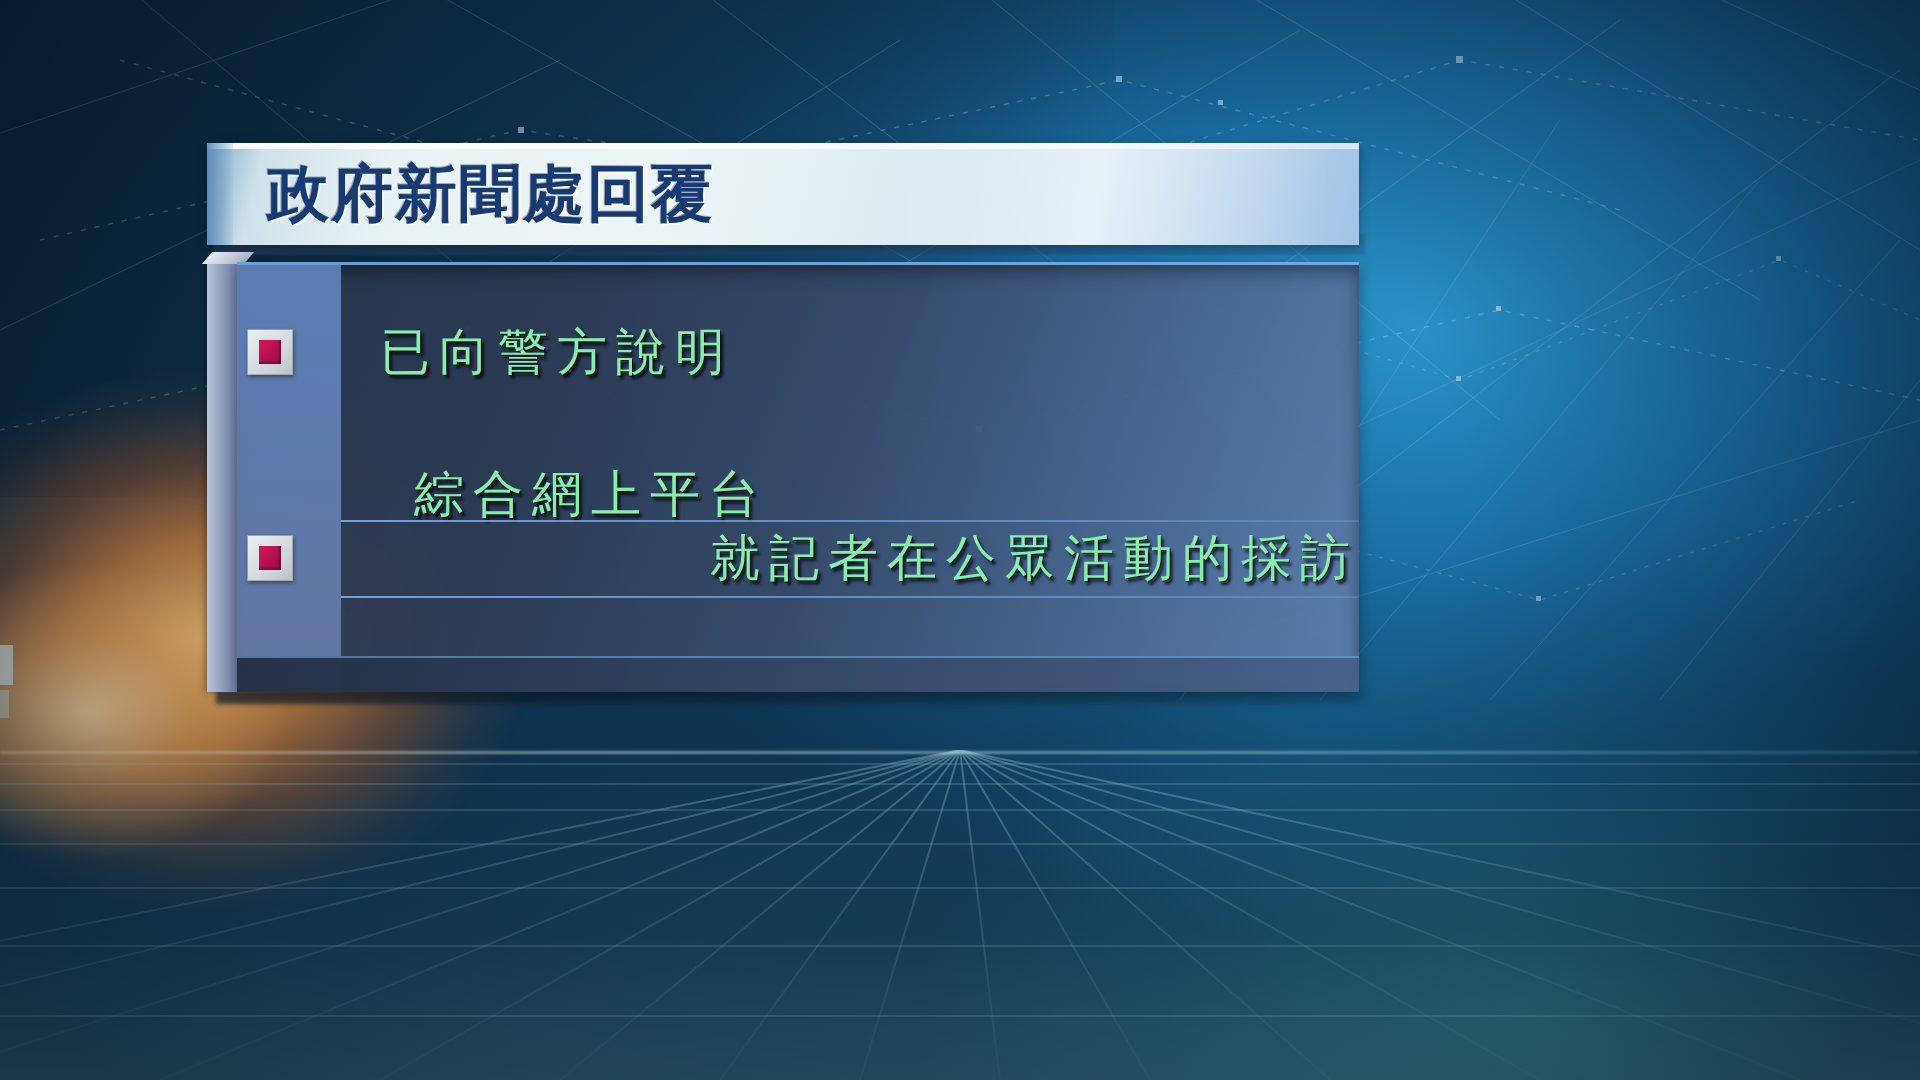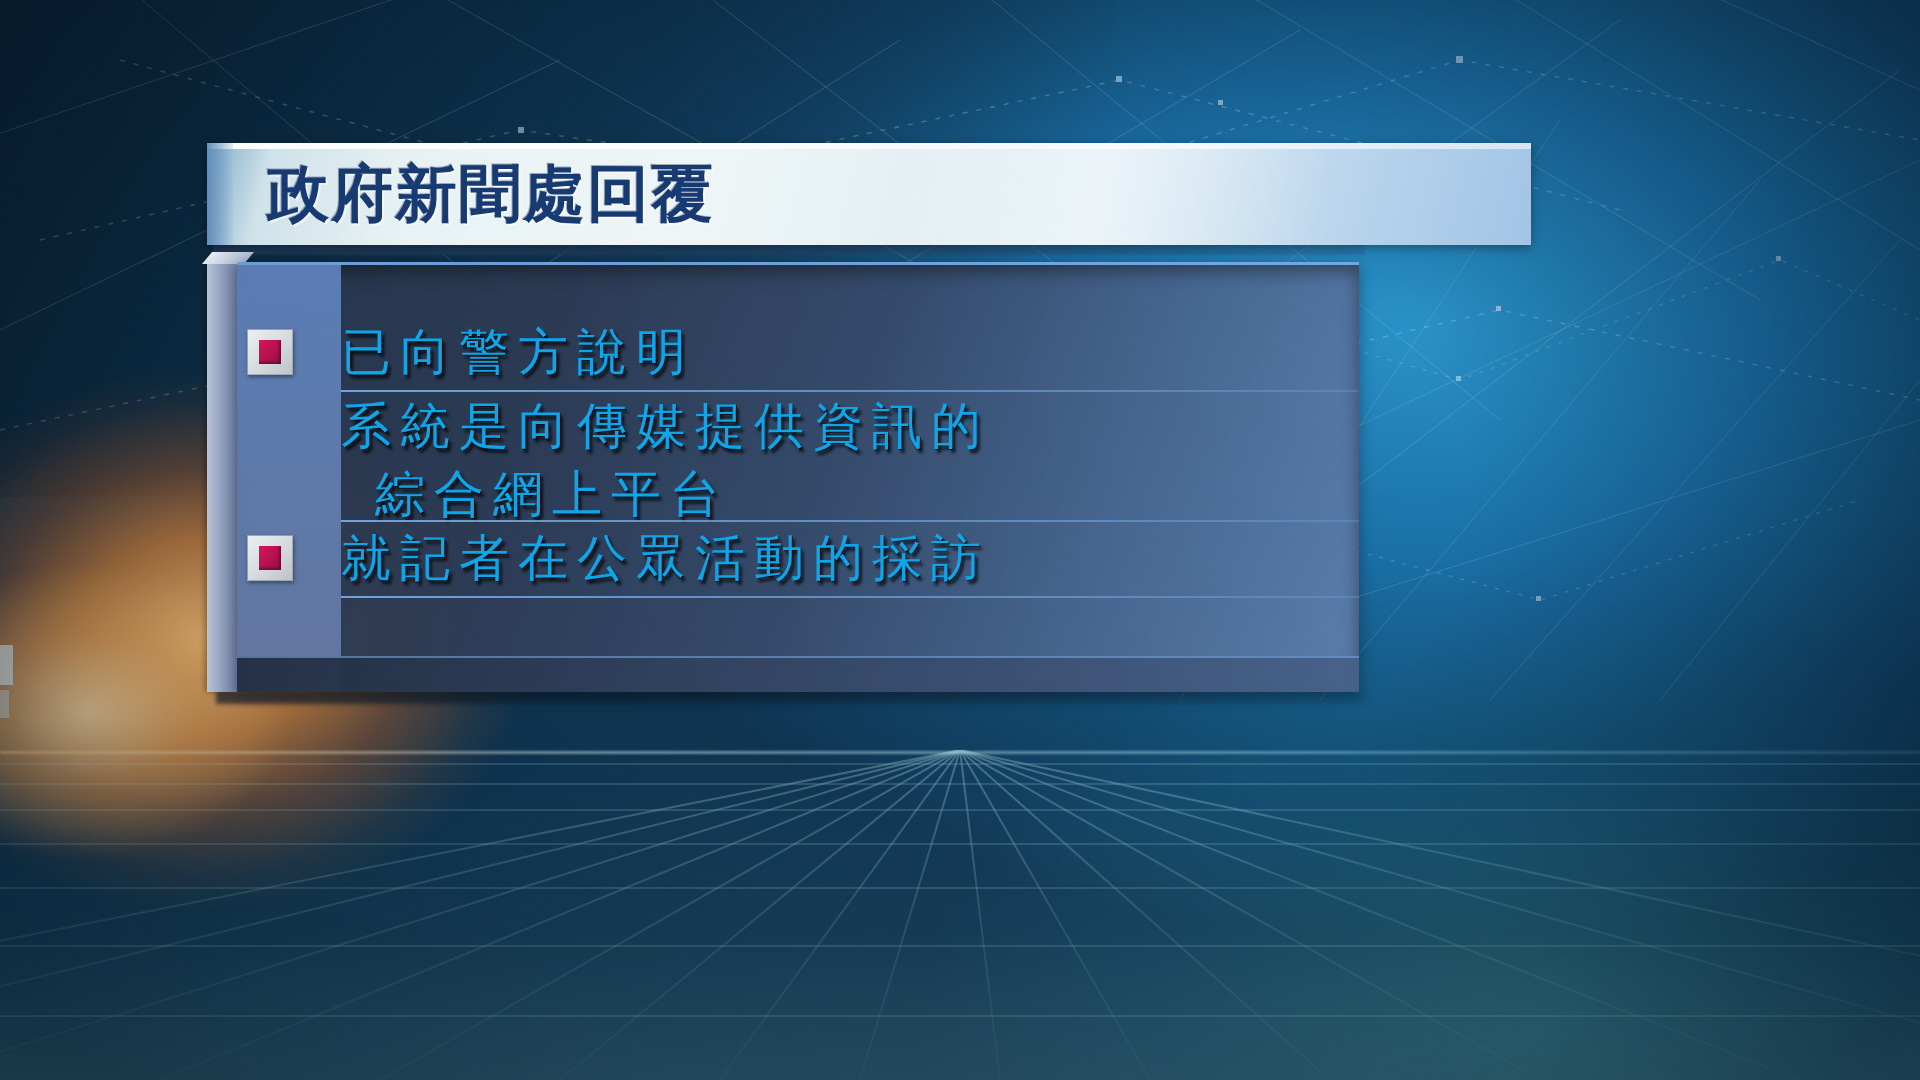--- a/index.html
+++ b/index.html
@@ -66,21 +66,21 @@
     background:linear-gradient(to right, rgba(255,210,150,.55) 0%, rgba(210,235,240,.5) 30%, rgba(170,225,235,.45) 65%, rgba(120,200,225,.25) 100%);
     filter:blur(1px);
   }
 
   
   .edge-a{ position:absolute; left:0; top:645px; width:13px; height:40px; background:rgba(215,235,240,.75); }
   .edge-b{ position:absolute; left:0; top:690px; width:9px;  height:28px; background:rgba(200,225,235,.5); }
 
   
   #title-bar{
-    position:absolute; left:207px; top:143px; width:1324px; height:102px;
+    position:absolute; left:207px; top:143px; width:1152px; height:102px;
     background:linear-gradient(104deg,
         #7ea9c6 0%, #cfe2ea 5%, #e8f2f4 16%, #eef5f6 38%,
         #e2eff3 55%, #cfe3f0 72%, #b9d4ec 86%, #a2c4e6 100%);
     box-shadow: 0 3px 10px rgba(0,0,0,.35);
     padding-left: 13px;
   }
   #title-bar::before{ 
     content:""; position:absolute; left:0; top:0; width:100%; height:6px;
     background:linear-gradient(to right, rgba(255,255,255,.95), rgba(255,255,255,.55));
   }
@@ -154,24 +154,25 @@
     border:1px solid rgba(120,130,145,.6);
     display:flex; align-items:center; justify-content:center;
     box-shadow:1px 2px 4px rgba(0,0,0,.4);
   }
   .bullet i{
     display:block; width:22px; height:24px;
     background:linear-gradient(135deg,#d6165a 0%,#bc1150 45%,#97104a 100%);
     box-shadow:inset -2px -2px 3px rgba(0,0,0,.35);
   }
   .line{
-    font-size:50px; font-weight:500; color:#0ea5e9;
+    font-size:50px; font-weight:500; color:#86efac;
     letter-spacing:9px; white-space:nowrap;
     text-shadow: 3px 4px 3px rgba(0,0,0,.75), 1px 1px 0 rgba(0,0,0,.6);
     font-family:Liberation Mono, monospace;
+    padding-left:39px;
   }
   
   #panel-foot{
     position:absolute; left:30px; bottom:0; width:1122px; height:36px;
     background:linear-gradient(112deg, rgba(34,46,66,.96), rgba(70,96,136,.92));
     border-top:2px solid rgba(120,175,235,.55);
   }
   #panel-shadow{
     position:absolute; left:216px; top:690px; width:1150px; height:14px;
     background:linear-gradient(to right, rgba(12,28,44,.7), rgba(20,44,68,.35) 70%, rgba(20,44,68,.12));
@@ -302,30 +303,26 @@
     <div id="panel-foot" style="left:0;width:100%;"></div>
   </div>
 
   <div class="row" style="top:52px;height:76px;">
     <div class="bullet" style="left:-94px;top:15px;">
         <i></i>
       </div>
     <span class="line">已向警方說明</span>
   </div>
 
-  <div class="row" style="top:128px;height:72px;">
-    <div class="sep"></div>
-    <span class="line">系統是向傳媒提供資訊的</span>
-  </div>
 
   <div class="row" style="top:196px;height:72px;margin-left:34px;">
     <span class="line">綜合網上平台</span>
   </div>
 
-  <div class="row" style="top:258px;height:76px;">
+  <div class="row" style="top:258px;height:76px;justify-content:flex-end;">
     <div class="sep"></div>
     <div class="bullet" style="left:-94px;top:15px;">
         <i></i>
       </div>
     <span class="line">就記者在公眾活動的採訪</span>
   </div>
 
   <div class="row" style="top:334px;height:72px;">
     <div class="sep"></div>
   </div>

